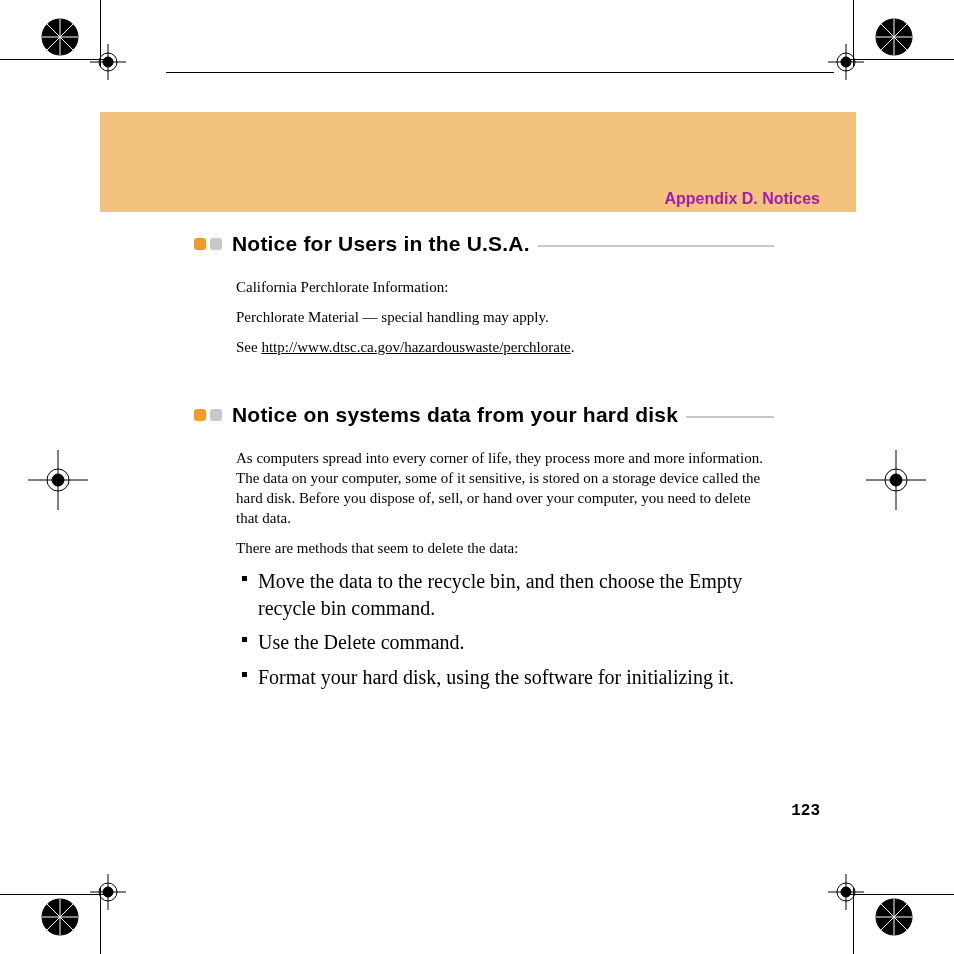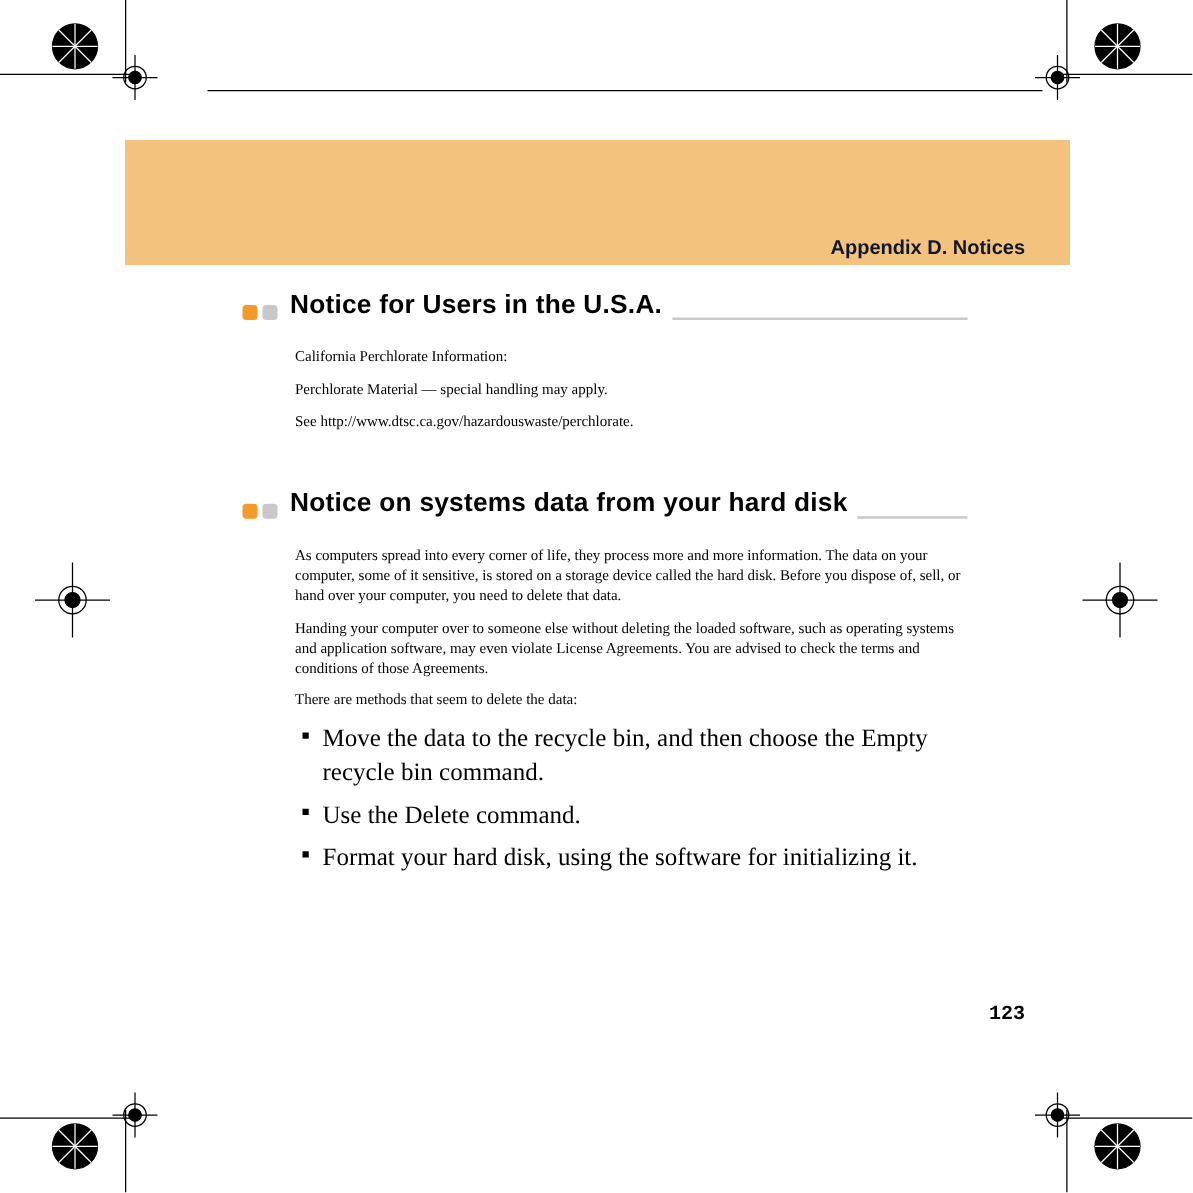--- a/index.html
+++ b/index.html
@@ -1,33 +1,33 @@
 <!DOCTYPE html>
 <html><head>
 <meta charset="utf-8">
 <style>
   html,body{margin:0;padding:0;background:#fff}
   body{width:954px;height:954px;position:relative;font-family:"Palatino Linotype","Book Antiqua",Palatino,serif;color:#000}
   .page{position:absolute;inset:0}
   .hdr-line{position:absolute;left:166px;right:120px;top:72px;border-top:1px solid #000}
   .hdr-text{position:absolute;left:166px;top:78px;font-family:"Times New Roman",Times,serif;font-size:14.5px;letter-spacing:.2px}
   .band{position:absolute;left:100px;right:98px;top:112px;height:100px;background:#f3c27e}
-  .band-title{position:absolute;right:134px;top:190px;font-family:Arial,Helvetica,sans-serif;font-weight:700;font-size:16px;color:#0f172a}
+  .band-title{position:absolute;right:134px;top:190px;font-family:Arial,Helvetica,sans-serif;font-weight:700;font-size:16px;color:#a21caf}
   .content{position:absolute;left:194px;top:232px;width:580px}
   .sect{margin-bottom:46px}
-  .sect-head{display:flex;align-items:flex-end;margin-bottom:22px}
+  .sect-head{display:flex;align-items:center;margin-bottom:22px}
   .bullets{display:flex;gap:4px;margin-right:10px;flex:0 0 auto}
   .sq{width:12px;height:12px;border-radius:3px}
   .sq.orange{background:#f39a2a}
   .sq.grey{background:#c8c8c8}
   .sect-title{font-family:Arial,Helvetica,sans-serif;font-weight:700;font-size:21px;color:#000;letter-spacing:.2px}
   .rule{flex:1 1 auto;height:2px;background:#c8c8c8;margin-left:8px;margin-top:4px}
   .body{margin-left:42px}
-  .body p{margin:0 0 10px 0;font-size:12px;line-height:1.32}
-  .link{}
+  .body p{margin:0 0 10px 0;font-size:15px;line-height:1.32}
+  .link{text-decoration:underline}
   ul.methods{list-style:none;padding:0;margin:4px 0 0 0}
   ul.methods li{position:relative;padding-left:22px;margin:0 0 8px 0;font-size:20px;line-height:1.32}
   ul.methods li::before{content:"";position:absolute;left:6px;top:8px;width:5px;height:5px;background:#000}
   .pnum{position:absolute;right:134px;top:802px;font-family:Liberation Mono, monospace;font-weight:700;font-size:16px}
   
   .reg{position:absolute;width:110px;height:110px;pointer-events:none}
   .reg.tl{left:30px;top:-8px}
   .reg.tr{right:30px;top:-8px}
   .reg.bl{left:30px;bottom:-8px}
   .reg.br{right:30px;bottom:-8px}
@@ -79,21 +79,20 @@
       <div class="sect-head">
         <span class="bullets">
           <span class="sq orange"></span>
             <span class="sq grey"></span>
         </span>
         <span class="sect-title">Notice on systems data from your hard disk</span>
         <span class="rule"></span>
       </div>
       <div class="body">
         <p>As computers spread into every corner of life, they process more and more information. The data on your computer, some of it sensitive, is stored on a storage device called the hard disk. Before you dispose of, sell, or hand over your computer, you need to delete that data.</p>
-        <p>Handing your computer over to someone else without deleting the loaded software, such as operating systems and application software, may even violate License Agreements. You are advised to check the terms and conditions of those Agreements.</p>
         <p>There are methods that seem to delete the data:</p>
         <ul class="methods">
           <li>Move the data to the recycle bin, and then choose the Empty recycle bin command.</li>
           <li>Use the Delete command.</li>
           <li>Format your hard disk, using the software for initializing it.</li>
         </ul>
       </div>
     </div>
 
   </div>

